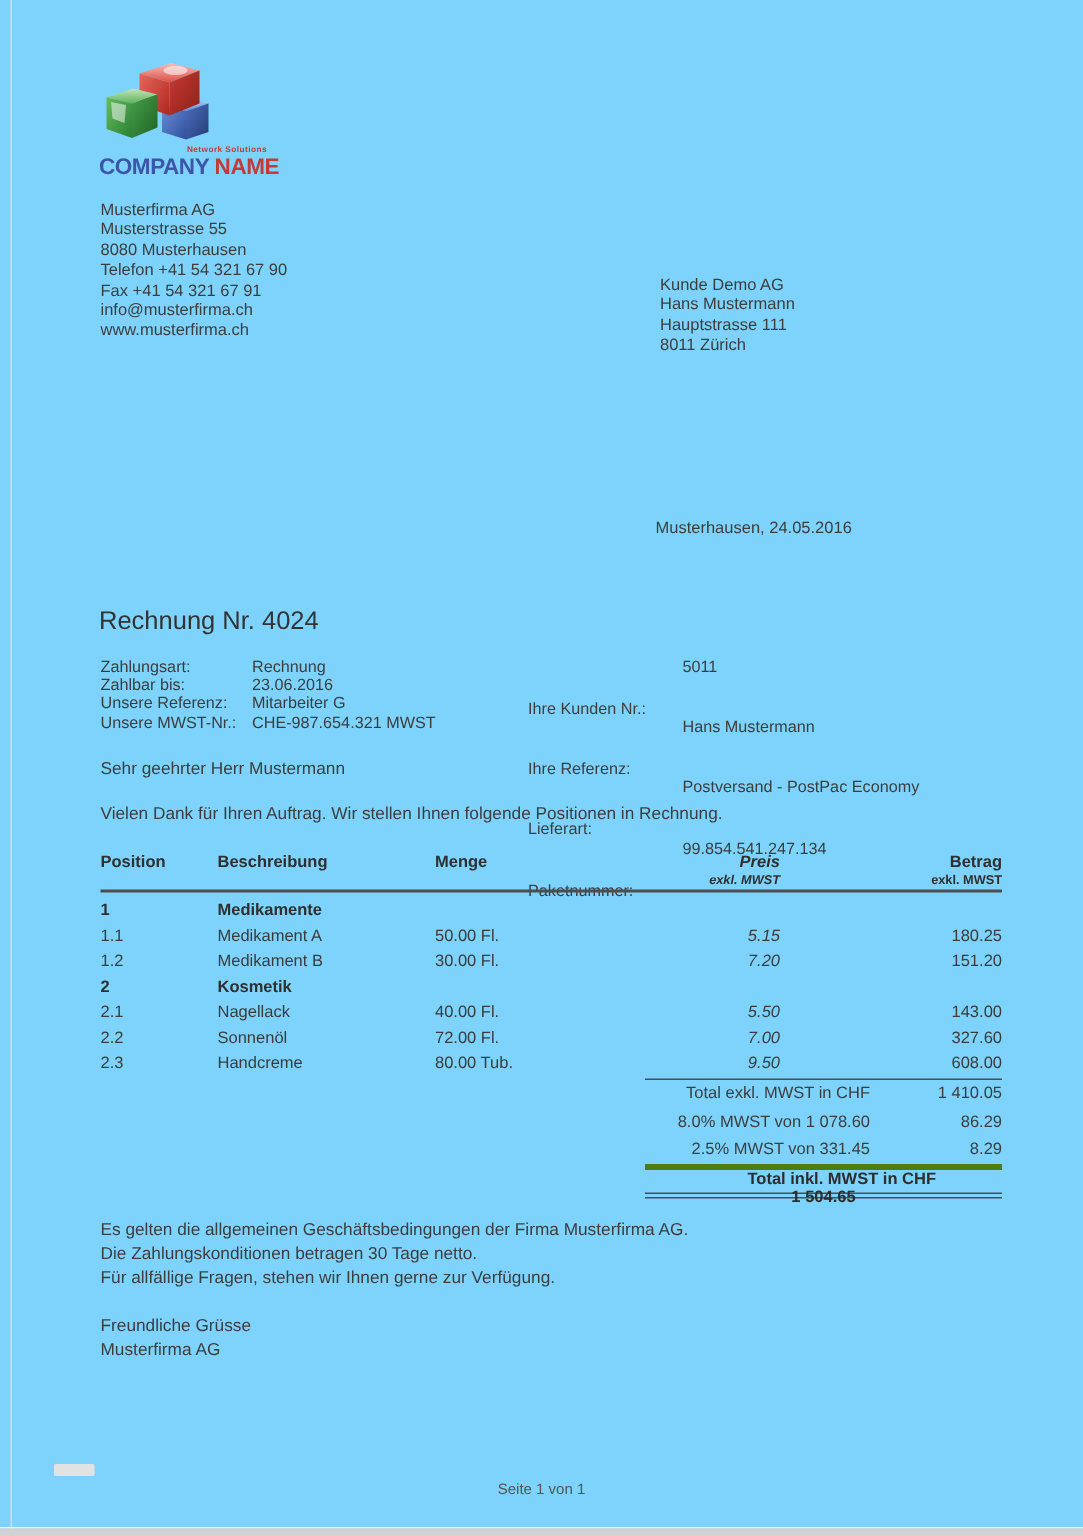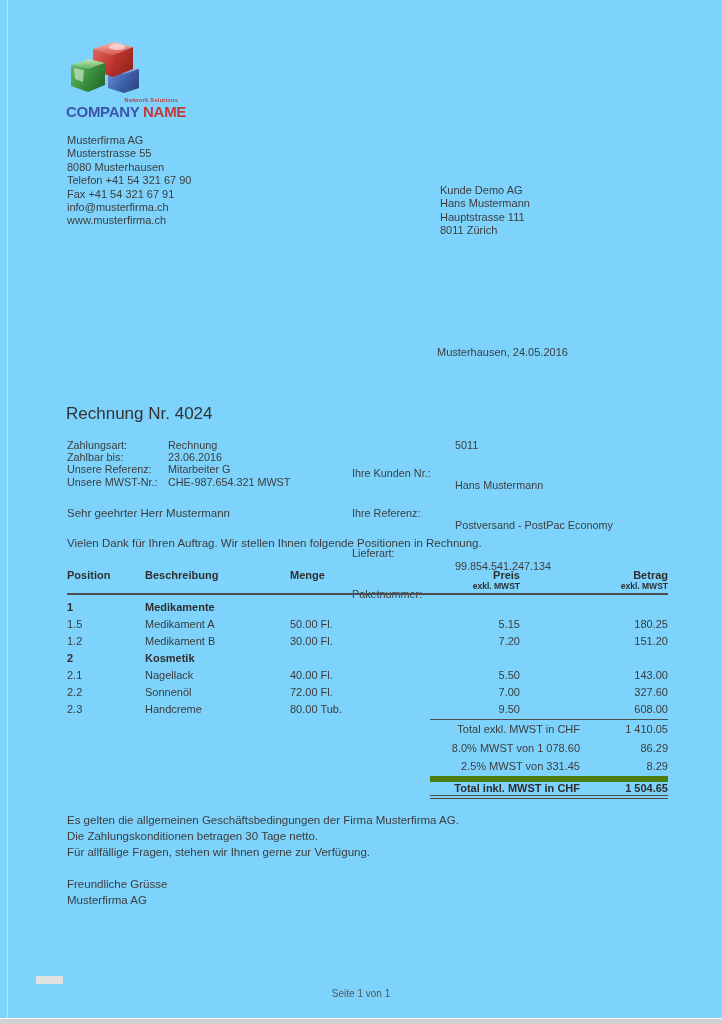--- a/index.html
+++ b/index.html
@@ -40,34 +40,34 @@
 
   .greeting { position:absolute; left:67px; top:507px; font-size:11.5px; }
   .intro { position:absolute; left:67px; top:537px; font-size:11.5px; }
 
   
   .items { position:absolute; left:67px; top:569px; width:601px; font-size:11px; color:#3b3b3b; }
   .irow { display:flex; }
   .col-pos { width:78px; flex:none; }
   .col-desc { width:145px; flex:none; }
   .col-qty { width:110px; flex:none; }
-  .col-price { width:120px; flex:none; text-align:right; }
+  .col-price { width:120px; flex:none; text-align:right;font-style:italic; }
   .col-amt { width:148px; flex:none; text-align:right; }
   .items-header { font-weight:bold; line-height:12px; color:#2f2f2f; }
   .items-subheader { font-weight:bold; font-size:8.5px; line-height:10px; color:#2f2f2f; }
   .header-rule { border-bottom:2px solid #4d4d4d; margin-top:2px; margin-bottom:3px; }
   .item-row { height:17px; align-items:center; }
   .item-row.group { font-weight:bold; color:#2f2f2f; }
 
   
   .totals { position:absolute; left:430px; top:719px; width:238px; font-size:11px; border-top:1px solid #4d4d4d; }
   .trow { display:flex; height:18.6px; align-items:center; }
   .t-label { width:150px; flex:none; text-align:right; }
   .t-value { flex:1; text-align:right; }
-  .trow.final { border-top:6px solid #4d7c0f; font-weight:bold; color:#2d2d2d; height:19px; }
+  .trow.final { border-top:4px solid #4d7c0f; font-weight:bold; color:#2d2d2d; height:19px;flex-direction:column; }
   .double-rule { height:4px; border-top:1px solid #4d4d4d; border-bottom:1px solid #4d4d4d; }
 
   .closing { position:absolute; left:67px; top:812px; font-size:11.5px; line-height:16px; }
   .signoff { position:absolute; left:67px; top:876px; font-size:11.5px; line-height:16px; }
 
   .footer { position:absolute; left:0; top:988px; width:722px; text-align:center; font-size:10px; color:#555; }
 </style>
 </head>
 <body>
 
@@ -224,21 +224,21 @@
     <div class="header-rule"></div>
 
     <div class="irow item-row group">
       <div class="col-pos">1</div>
       <div class="col-desc">Medikamente</div>
       <div class="col-qty"></div>
       <div class="col-price"></div>
       <div class="col-amt"></div>
     </div>
     <div class="irow item-row">
-      <div class="col-pos">1.5</div>
+      <div class="col-pos">1.1</div>
       <div class="col-desc">Medikament A</div>
       <div class="col-qty">50.00 Fl.</div>
       <div class="col-price">5.15</div>
       <div class="col-amt">180.25</div>
     </div>
     <div class="irow item-row">
       <div class="col-pos">1.2</div>
       <div class="col-desc">Medikament B</div>
       <div class="col-qty">30.00 Fl.</div>
       <div class="col-price">7.20</div>

